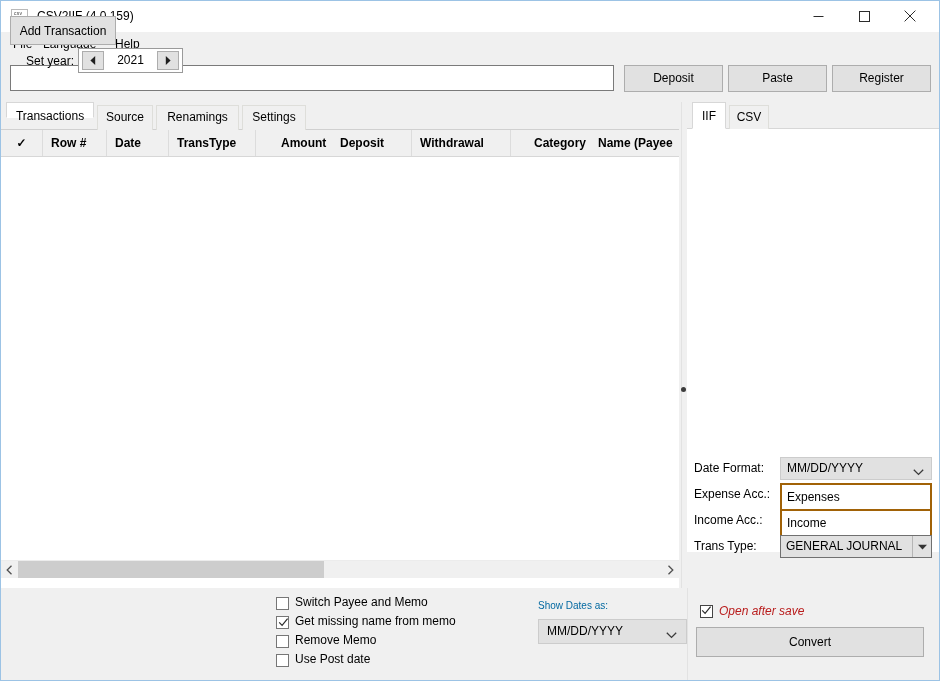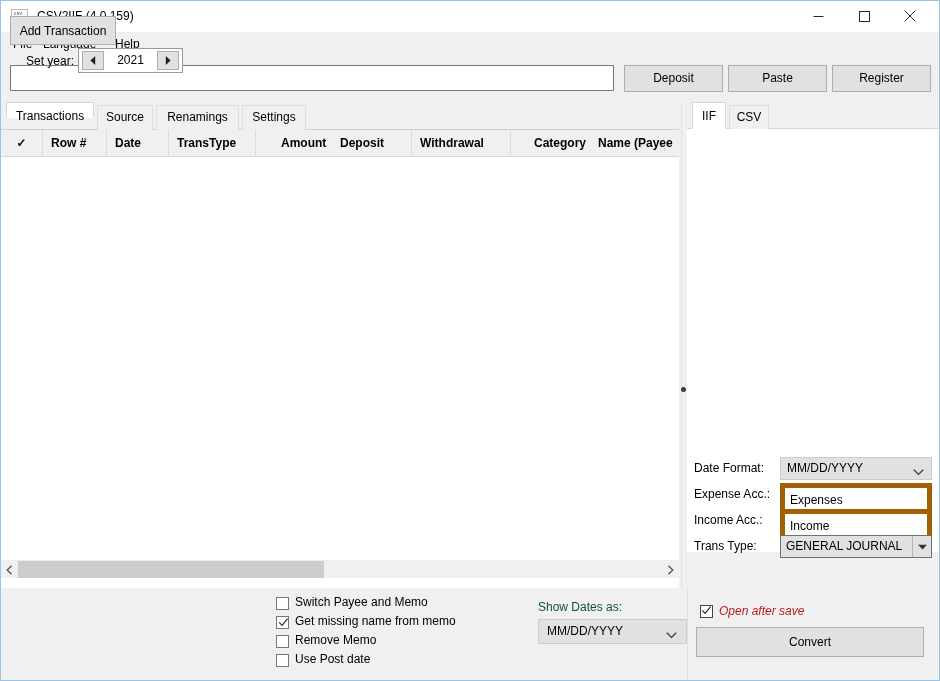--- a/index.html
+++ b/index.html
@@ -358,21 +358,21 @@
   .flat-combo .chev {
     position: absolute;
     right: 7px; top: 7px;
   }
   .text-field {
     position: absolute;
     left: 93px; top: 0;
     width: 152px;
     height: 23px;
     background: #ffffff;
-    border: 5px solid #a16207;
+    border: 2px solid #a16207;
     box-sizing: border-box;
     font-family: "Liberation Sans", sans-serif;
     font-size: 12px;
     color: #000;
     padding: 12px 5px;
     outline: none;
   }
   .classic-combo {
     position: absolute;
     left: 93px; top: 0;
@@ -495,22 +495,22 @@
     white-space: nowrap;
   }
   #chk-switch  { top: 596px; }
   #chk-getname { top: 615px; }
   #chk-removememo { top: 634px; }
   #chk-postdate { top: 653px; }
 
   .showdates-label {
     position: absolute;
     left: 537px; top: 599px;
-    font-size: 12px;
-    color: #14532d;
+    font-size: 10px;
+    color: #0369a1;
   }
   .showdates-combo {
     position: absolute;
     left: 537px; top: 618px;
     width: 149px;
     height: 25px;
     background: #e1e1e1;
     border: 1px solid #cccccc;
     box-sizing: border-box;
   }

